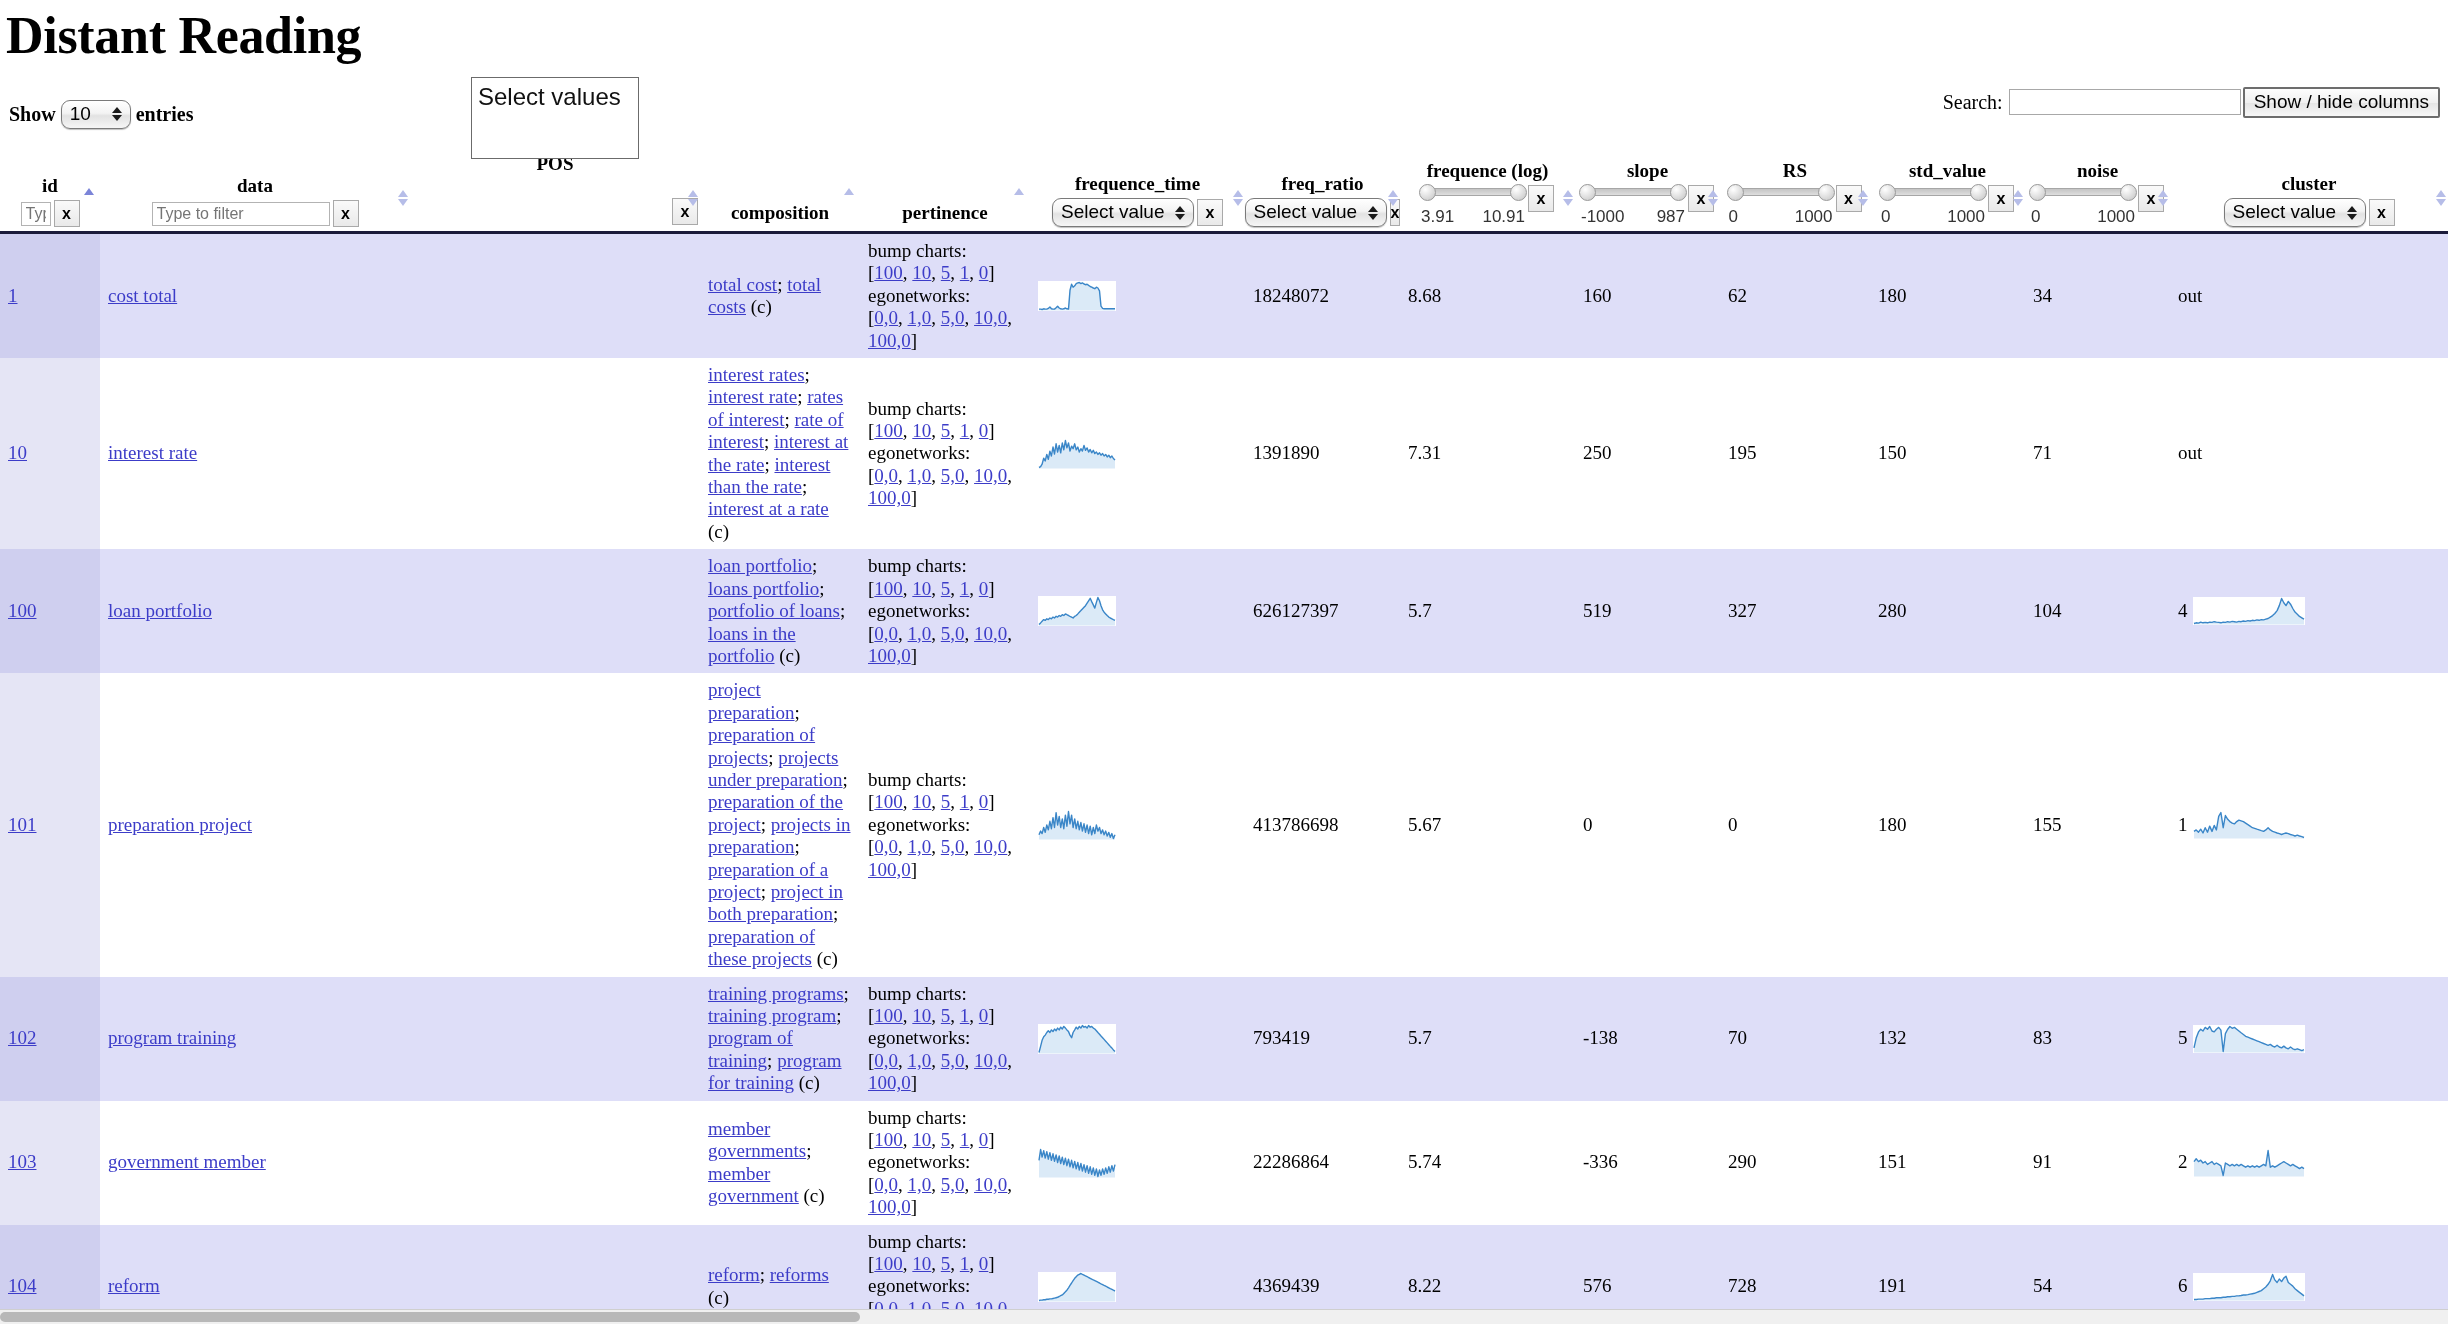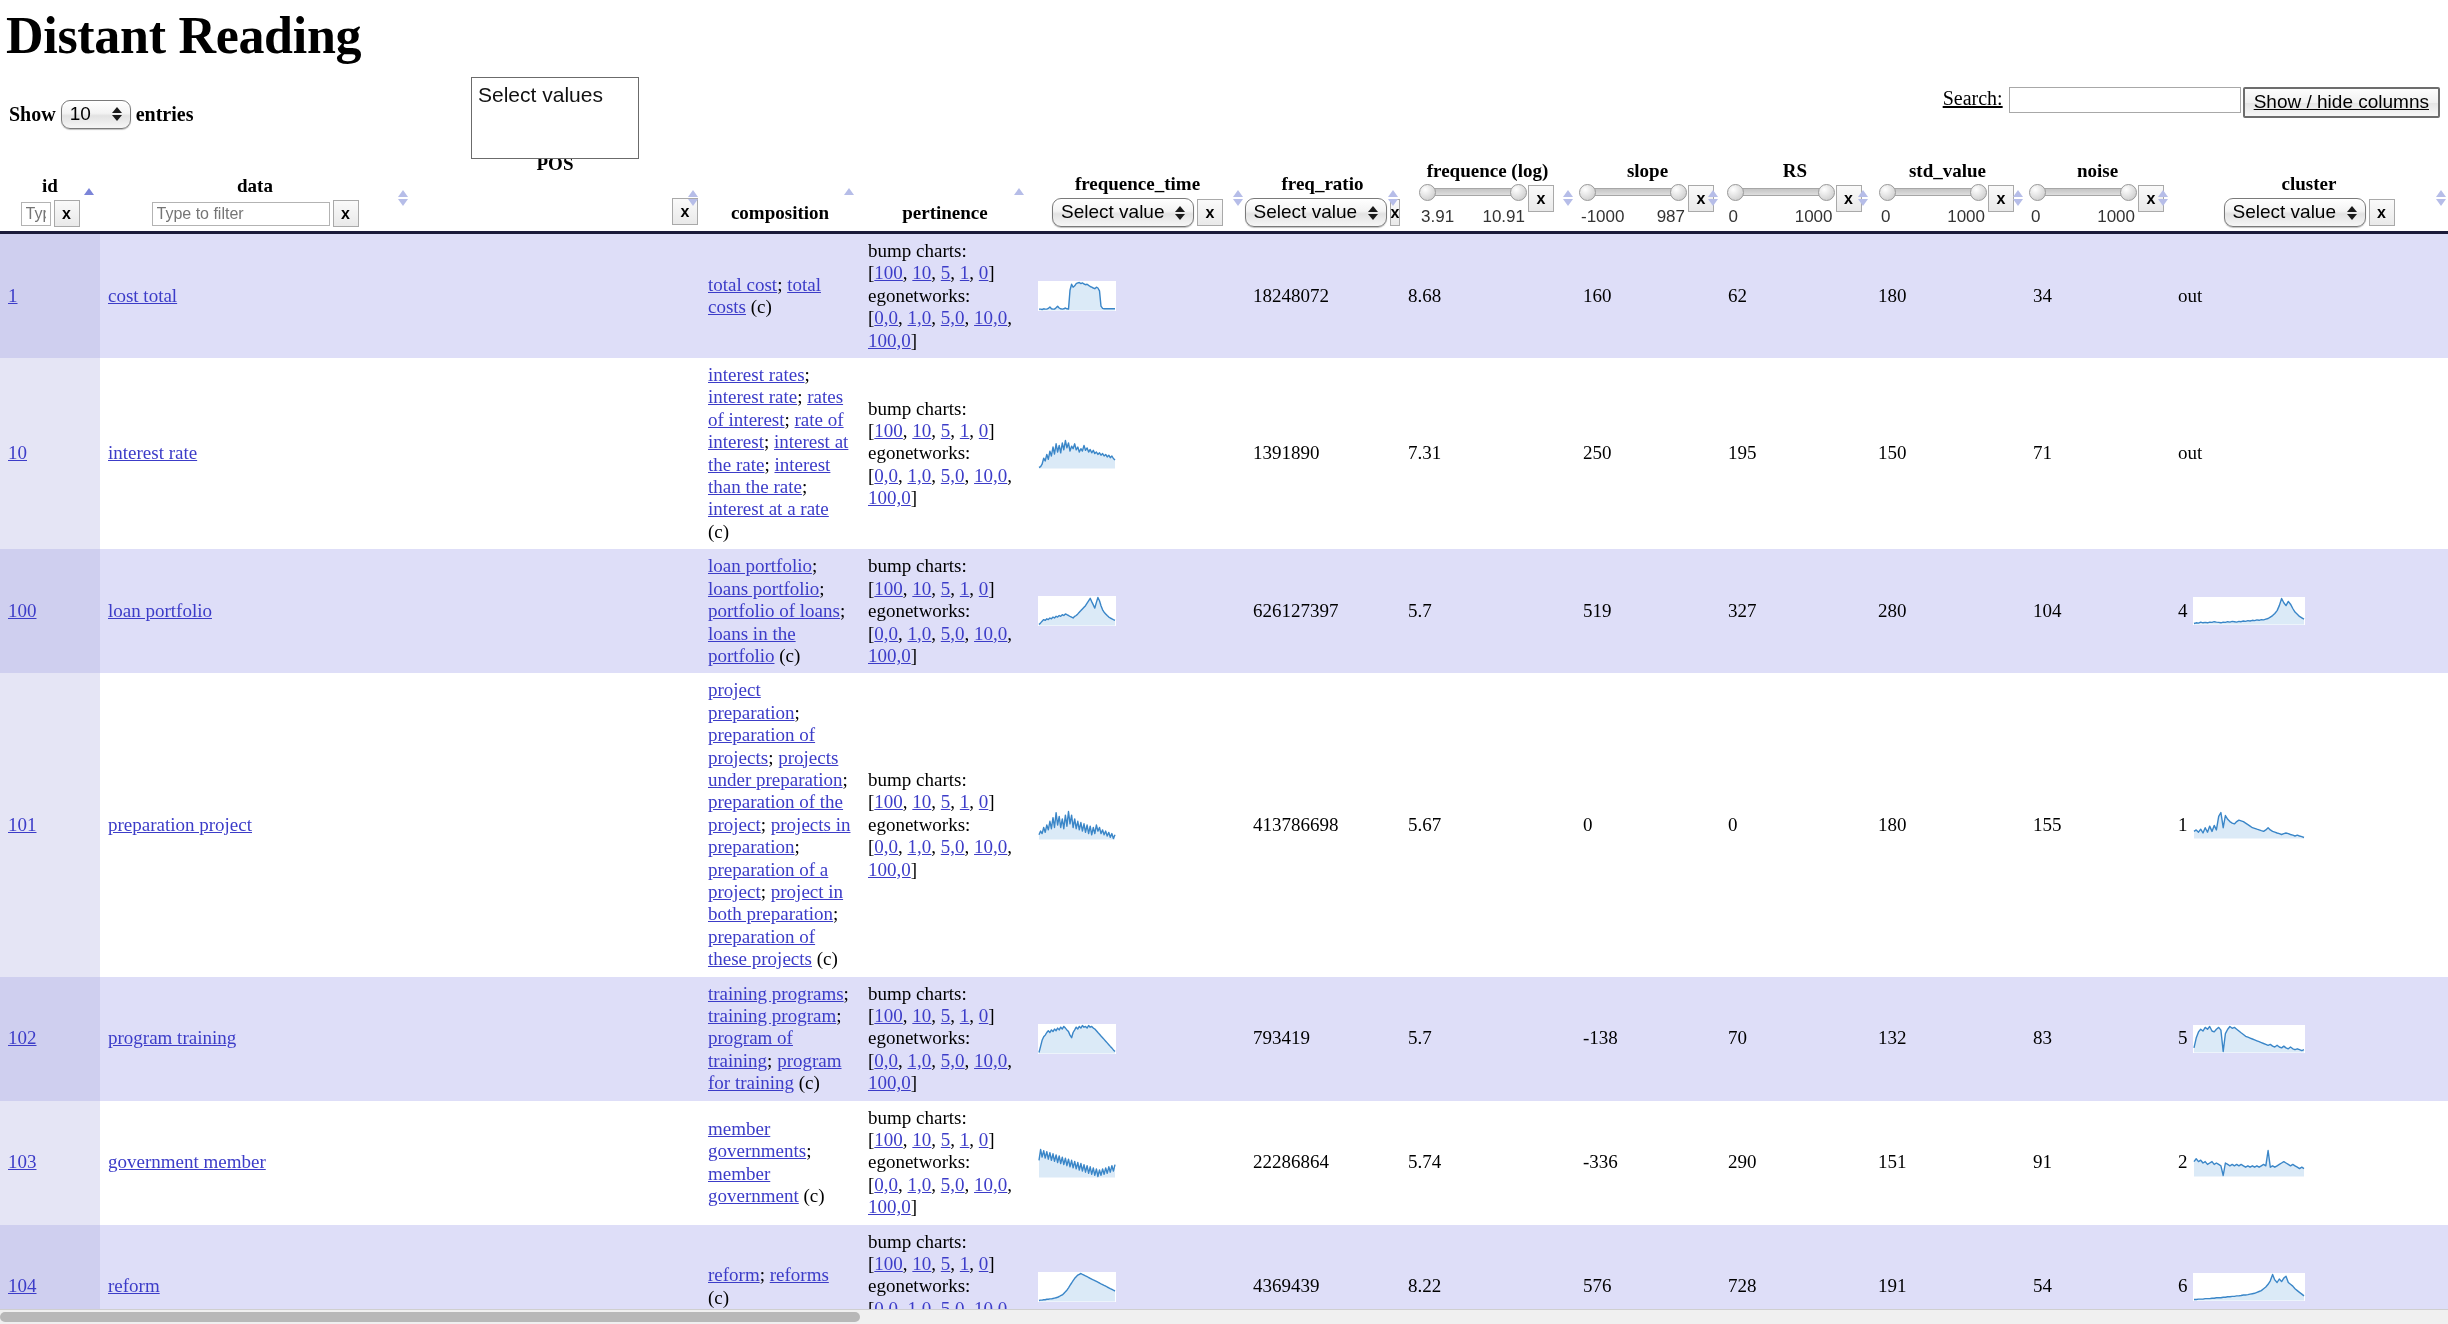--- a/index.html
+++ b/index.html
@@ -60,22 +60,22 @@
     justify-content: center; align-items: center; gap: 2px;
   }
   .sel-wrap .arrows i { display:block; width:0; height:0; }
   .sel-wrap .arrows i.up { border-left:5px solid transparent; border-right:5px solid transparent; border-bottom:6px solid #1a1a1a; }
   .sel-wrap .arrows i.dn { border-left:5px solid transparent; border-right:5px solid transparent; border-top:6px solid #1a1a1a; }
 
   .search-ctrl {
     position: absolute;
     right: 8px; top: 0;
     display: flex;
+    align-items: center;
     font-size: 20px;
-    text-decoration: underline;
   }
   .search-ctrl .lbl { margin-right: 6px; }
   input.search-box {
     width: 222px;
     height: 22px;
     border: 1px solid #a8a8a8;
     background: #fff;
     font-family: "Liberation Sans", sans-serif;
     font-size: 15px;
     padding: 1px 4px;
@@ -155,21 +155,21 @@
   .multiselect {
     position: absolute;
     left: 50%;
     transform: translateX(-50%);
     top: -62px;
     width: 168px;
     height: 82px;
     border: 1px solid #6b6b6b;
     background: #fff;
     font-family: "Liberation Sans", sans-serif;
-    font-size: 21px;
+    font-size: 24px;
     font-weight: normal;
     color: #111;
     text-align: left;
     padding: 5px 6px;
     box-sizing: border-box;
     z-index: 5;
   }
   .pos-x {
     position: absolute;
     right: 2px; bottom: 6px;

